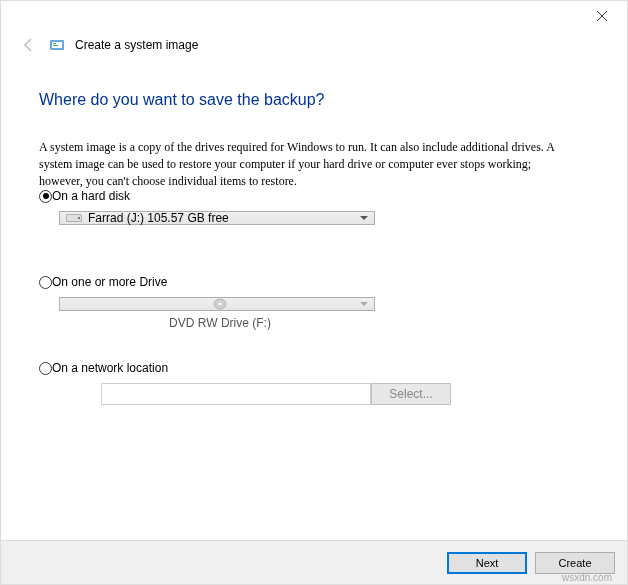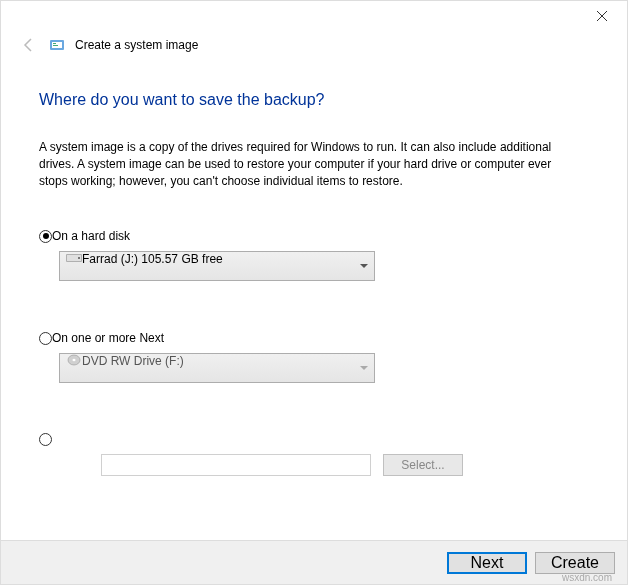--- a/index.html
+++ b/index.html
@@ -71,22 +71,22 @@
     .page-title {
       color: #003399;
       font-size: 16px;
       font-weight: normal;
       margin-bottom: 30px;
     }
     .description {
       font-size: 12px;
       color: #000;
       line-height: 1.4;
-      margin-bottom: 40px;
       max-width: 530px;
+      font-family: Liberation Serif, serif;
     }
     .option-group {
       margin-bottom: 50px;
     }
     .radio-row {
       display: flex;
       align-items: center;
       margin-bottom: 8px;
     }
     .radio {
@@ -110,33 +110,35 @@
     .radio-label {
       font-size: 12px;
       color: #000;
     }
     .radio-label.link {
       color: #000;
     }
     .dropdown {
       margin-left: 20px;
       width: 316px;
-      height: 30px;
+      height: 14px;
       border: 1px solid #adadad;
       background: linear-gradient(#f0f0f0, #e5e5e5);
       display: flex;
-      align-items: flex-start;
+      align-items: center;
       position: relative;
       padding-left: 6px;
+      gap: 6px;
       cursor: pointer;
     }
     .dropdown.disabled {
       background: linear-gradient(#f0f0f0, #e5e5e5);
       color: #555;
       cursor: default;
+      flex-direction: column;
     }
     .dropdown .chevron {
       position: absolute;
       right: 6px;
       top: 50%;
       transform: translateY(-50%);
       width: 0;
       height: 0;
       border-left: 4px solid transparent;
       border-right: 4px solid transparent;
@@ -148,21 +150,21 @@
     .drive-icon {
       width: 16px;
       height: 12px;
       flex-shrink: 0;
     }
     .dropdown-text {
       font-size: 12px;
     }
     .network-row {
       display: flex;
-      gap: 12px;
+      gap: 0;
       margin-left: 20px;
       align-items: center;
       padding-left: 42px;
     }
     .text-input {
       width: 270px;
       height: 22px;
       border: 1px solid #d0d0d0;
       background: #fff;
       padding: 0 4px;
@@ -188,21 +190,21 @@
       justify-content: flex-end;
       align-items: center;
       padding-right: 12px;
       gap: 8px;
     }
     .btn {
       width: 80px;
       height: 22px;
       border: 1px solid #adadad;
       background: #e1e1e1;
-      font-size: 16px;
+      font-size: 11px;
       display: flex;
       align-items: center;
       justify-content: center;
       cursor: pointer;
     }
     .btn.primary {
       border: 2px solid #0078d7;
       background: #e1e1e1;
     }
     .watermark {
@@ -259,35 +261,36 @@
           <circle cx="13" cy="6" r="1" fill="#555"></circle>
         </svg>
         <span class="dropdown-text">Farrad (J:)  105.57 GB free</span>
         <div class="chevron"></div>
       </div>
     </div>
 
     <div class="option-group">
       <div class="radio-row">
         <div class="radio"></div>
-        <span class="radio-label">On one or more Next</span>
+        <span class="radio-label">On one or more Drive</span>
       </div>
       <div class="dropdown disabled">
         <svg class="drive-icon" viewBox="0 0 16 12">
           <ellipse cx="8" cy="6" rx="6" ry="5" fill="#d0d0d0" stroke="#888" stroke-width="0.5"></ellipse>
           <ellipse cx="8" cy="6" rx="1.5" ry="1.2" fill="#fff"></ellipse>
         </svg>
         <span class="dropdown-text">DVD RW Drive (F:)</span>
         <div class="chevron"></div>
       </div>
     </div>
 
     <div class="option-group">
       <div class="radio-row">
         <div class="radio"></div>
+        <span class="radio-label link">On a network location</span>
       </div>
       <div class="network-row">
         <input type="text" class="text-input" value="" style="">
         <div class="select-btn">Select...</div>
       </div>
     </div>
 
   </div>
 
   <div class="footer">

